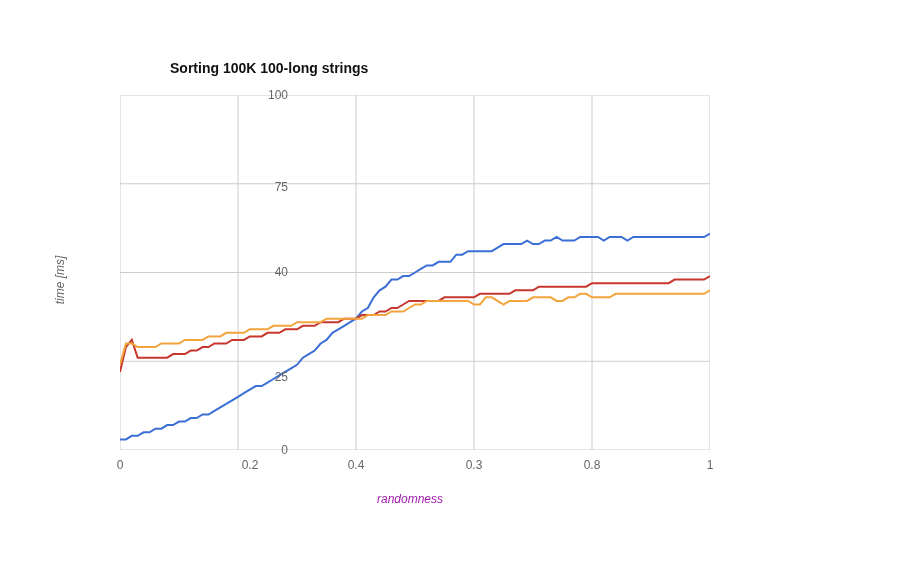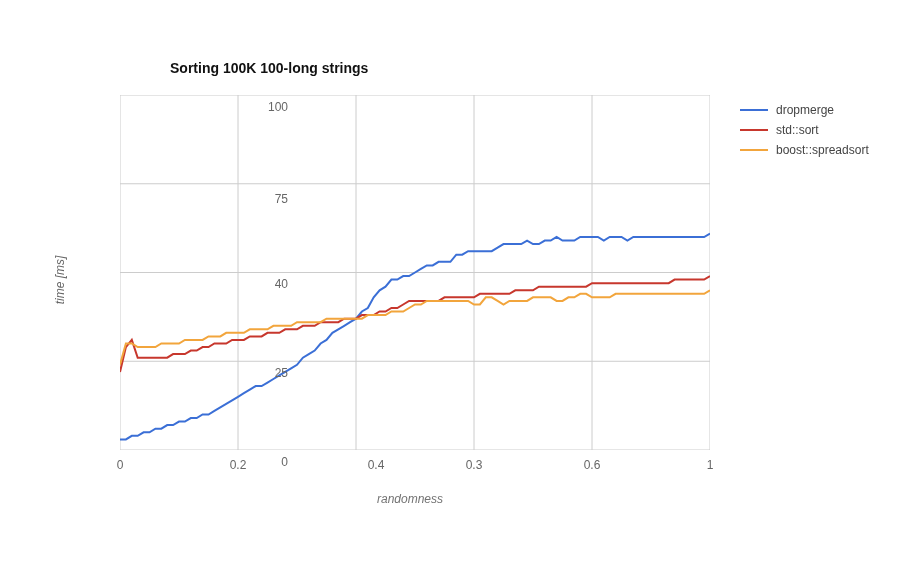--- a/index.html
+++ b/index.html
@@ -31,21 +31,21 @@
     font-style: italic;
     color: #666;
   }
   .xlabel {
     position: absolute;
     left: 410px;
     top: 492px;
     transform: translateX(-50%);
     font-size: 12px;
     font-style: italic;
-    color: #737373;
+    color: #a21caf;
   }
   .plot {
     position: absolute;
     left: 120px;
     top: 95px;
     width: 590px;
     height: 355px;
   }
   .plot svg {
     width: 100%;
@@ -54,21 +54,21 @@
   }
   .grid line {
     stroke: #cccccc;
     stroke-width: 1;
   }
   .tick-x, .tick-y {
     position: absolute;
     font-size: 12px;
     color: #666;
   }
-  .tick-y { right: 600px; text-align: right; width: 70px; margin-top: 12px; }
+  .tick-y { right: 600px; text-align: right; width: 70px; }
   .tick-x { top: 458px; transform: translateX(-50%); }
   .legend {
     position: absolute;
     left: 740px;
     top: 100px;
     font-size: 12px;
     color: #444;
   }
   .legend .row {
     display: flex;
@@ -112,40 +112,26 @@
         </g>
       <g class="series-g">
           <path d="M0.0 344.4 L5.9 344.4 L11.8 340.8 L17.7 340.8 L23.6 337.3 L29.5 337.3 L35.4 333.7 L41.3 333.7 L47.2 330.1 L53.1 330.1 L59.0 326.6 L64.9 326.6 L70.8 323.1 L76.7 323.1 L82.6 319.5 L88.5 319.5 L94.4 315.9 L100.3 312.4 L106.2 308.9 L112.1 305.3 L118.0 301.8 L123.9 298.2 L129.8 294.6 L135.7 291.1 L141.6 291.1 L147.5 287.6 L153.4 284.0 L159.3 280.4 L165.2 276.9 L171.1 273.4 L177.0 269.8 L182.9 262.7 L188.8 259.1 L194.7 255.6 L200.6 248.5 L206.5 244.9 L212.4 237.8 L218.3 234.3 L224.2 230.8 L230.1 227.2 L236.0 223.7 L241.9 216.5 L247.8 213.0 L253.7 202.3 L259.6 195.3 L265.5 191.7 L271.4 184.6 L277.3 184.6 L283.2 181.1 L289.1 181.1 L295.0 177.5 L300.9 173.9 L306.8 170.4 L312.7 170.4 L318.6 166.8 L324.5 166.8 L330.4 166.8 L336.3 159.7 L342.2 159.7 L348.1 156.2 L354.0 156.2 L359.9 156.2 L365.8 156.2 L371.7 156.2 L377.6 152.7 L383.5 149.1 L389.4 149.1 L395.3 149.1 L401.2 149.1 L407.1 145.6 L413.0 149.1 L418.9 149.1 L424.8 145.6 L430.7 145.6 L436.6 142.0 L442.5 145.6 L448.4 145.6 L454.3 145.6 L460.2 142.0 L466.1 142.0 L472.0 142.0 L477.9 142.0 L483.8 145.6 L489.7 142.0 L495.6 142.0 L501.5 142.0 L507.4 145.6 L513.3 142.0 L519.2 142.0 L525.1 142.0 L531.0 142.0 L536.9 142.0 L542.8 142.0 L548.7 142.0 L554.6 142.0 L560.5 142.0 L566.4 142.0 L572.3 142.0 L578.2 142.0 L584.1 142.0 L590.0 138.5 " class="series" stroke="#3b6fd6"></path>
           <path d="M0.0 276.9 L5.9 252.1 L11.8 244.9 L17.7 262.7 L23.6 262.7 L29.5 262.7 L35.4 262.7 L41.3 262.7 L47.2 262.7 L53.1 259.1 L59.0 259.1 L64.9 259.1 L70.8 255.6 L76.7 255.6 L82.6 252.1 L88.5 252.1 L94.4 248.5 L100.3 248.5 L106.2 248.5 L112.1 244.9 L118.0 244.9 L123.9 244.9 L129.8 241.4 L135.7 241.4 L141.6 241.4 L147.5 237.8 L153.4 237.8 L159.3 237.8 L165.2 234.3 L171.1 234.3 L177.0 234.3 L182.9 230.8 L188.8 230.8 L194.7 230.8 L200.6 227.2 L206.5 227.2 L212.4 227.2 L218.3 227.2 L224.2 223.7 L230.1 223.7 L236.0 223.7 L241.9 220.1 L247.8 220.1 L253.7 220.1 L259.6 216.5 L265.5 216.5 L271.4 213.0 L277.3 213.0 L283.2 209.5 L289.1 205.9 L295.0 205.9 L300.9 205.9 L306.8 205.9 L312.7 205.9 L318.6 205.9 L324.5 202.3 L330.4 202.3 L336.3 202.3 L342.2 202.3 L348.1 202.3 L354.0 202.3 L359.9 198.8 L365.8 198.8 L371.7 198.8 L377.6 198.8 L383.5 198.8 L389.4 198.8 L395.3 195.3 L401.2 195.3 L407.1 195.3 L413.0 195.3 L418.9 191.7 L424.8 191.7 L430.7 191.7 L436.6 191.7 L442.5 191.7 L448.4 191.7 L454.3 191.7 L460.2 191.7 L466.1 191.7 L472.0 188.2 L477.9 188.2 L483.8 188.2 L489.7 188.2 L495.6 188.2 L501.5 188.2 L507.4 188.2 L513.3 188.2 L519.2 188.2 L525.1 188.2 L531.0 188.2 L536.9 188.2 L542.8 188.2 L548.7 188.2 L554.6 184.6 L560.5 184.6 L566.4 184.6 L572.3 184.6 L578.2 184.6 L584.1 184.6 L590.0 181.1 " class="series" stroke="#c7372d"></path>
           <path d="M0.0 269.8 L5.9 248.5 L11.8 248.5 L17.7 252.1 L23.6 252.1 L29.5 252.1 L35.4 252.1 L41.3 248.5 L47.2 248.5 L53.1 248.5 L59.0 248.5 L64.9 244.9 L70.8 244.9 L76.7 244.9 L82.6 244.9 L88.5 241.4 L94.4 241.4 L100.3 241.4 L106.2 237.8 L112.1 237.8 L118.0 237.8 L123.9 237.8 L129.8 234.3 L135.7 234.3 L141.6 234.3 L147.5 234.3 L153.4 230.8 L159.3 230.8 L165.2 230.8 L171.1 230.8 L177.0 227.2 L182.9 227.2 L188.8 227.2 L194.7 227.2 L200.6 227.2 L206.5 223.7 L212.4 223.7 L218.3 223.7 L224.2 223.7 L230.1 223.7 L236.0 223.7 L241.9 223.7 L247.8 220.1 L253.7 220.1 L259.6 220.1 L265.5 220.1 L271.4 216.5 L277.3 216.5 L283.2 216.5 L289.1 213.0 L295.0 209.5 L300.9 209.5 L306.8 205.9 L312.7 205.9 L318.6 205.9 L324.5 205.9 L330.4 205.9 L336.3 205.9 L342.2 205.9 L348.1 205.9 L354.0 209.5 L359.9 209.5 L365.8 202.3 L371.7 202.3 L377.6 205.9 L383.5 209.5 L389.4 205.9 L395.3 205.9 L401.2 205.9 L407.1 205.9 L413.0 202.3 L418.9 202.3 L424.8 202.3 L430.7 202.3 L436.6 205.9 L442.5 205.9 L448.4 202.3 L454.3 202.3 L460.2 198.8 L466.1 198.8 L472.0 202.3 L477.9 202.3 L483.8 202.3 L489.7 202.3 L495.6 198.8 L501.5 198.8 L507.4 198.8 L513.3 198.8 L519.2 198.8 L525.1 198.8 L531.0 198.8 L536.9 198.8 L542.8 198.8 L548.7 198.8 L554.6 198.8 L560.5 198.8 L566.4 198.8 L572.3 198.8 L578.2 198.8 L584.1 198.8 L590.0 195.3 " class="series" stroke="#f2a53c"></path>
         </g>
     </svg>
   </div>
 
   <div class="tick-y" style="top:443px">0</div>
-  <div class="tick-y" style="top:354px">25</div>
+  <div class="tick-y" style="top:370px">25</div>
   <div class="tick-y" style="top:265px">40</div>
   <div class="tick-y" style="top:180px">75</div>
   <div class="tick-y" style="top:88px">100</div>
 
   <div class="tick-x" style="left:120px">0</div>
-  <div class="tick-x" style="left:238px">0.2</div>
-  <div class="tick-x" style="left:376px">0.4</div>
+  <div class="tick-x" style="left:250px">0.2</div>
+  <div class="tick-x" style="left:356px">0.4</div>
   <div class="tick-x" style="left:474px">0.3</div>
-  <div class="tick-x" style="left:592px">0.6</div>
+  <div class="tick-x" style="left:592px">0.8</div>
   <div class="tick-x" style="left:710px">1</div>
 
-  <div class="legend">
-    <div class="row">
-      <span class="swatch" style="border-color:#3b6fd6"></span>
-      <span>dropmerge</span>
-    </div>
-    <div class="row">
-      <span class="swatch" style="border-color:#c7372d"></span>
-      <span>std::sort</span>
-    </div>
-    <div class="row">
-      <span class="swatch" style="border-color:#f2a53c"></span>
-      <span>boost::spreadsort</span>
-    </div>
-  </div>
 
 </div>
 
 </body></html>

